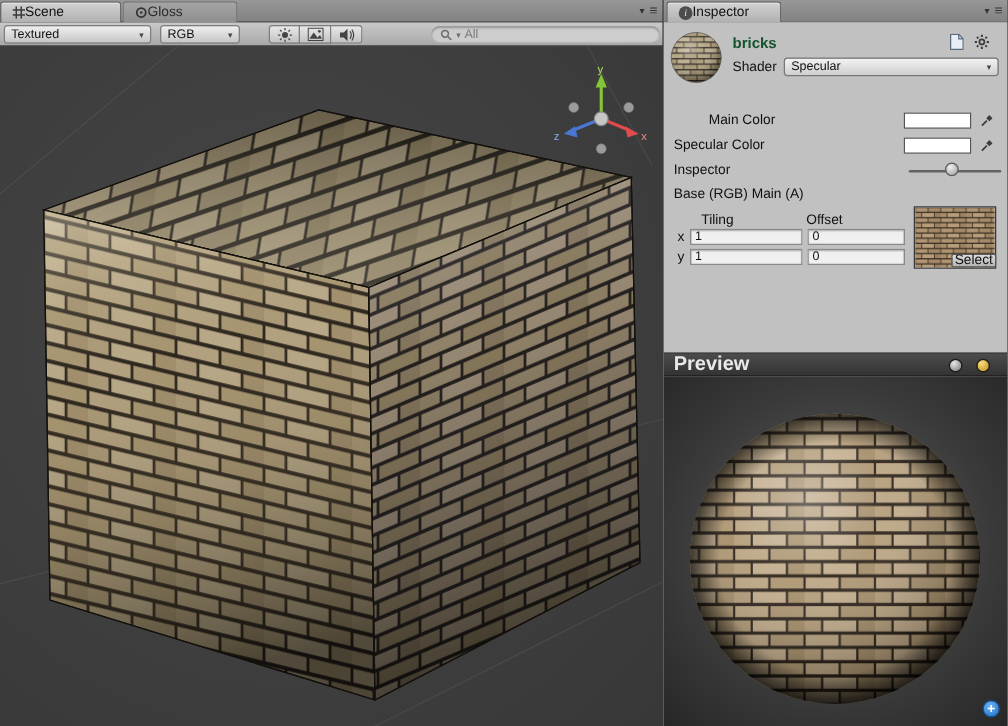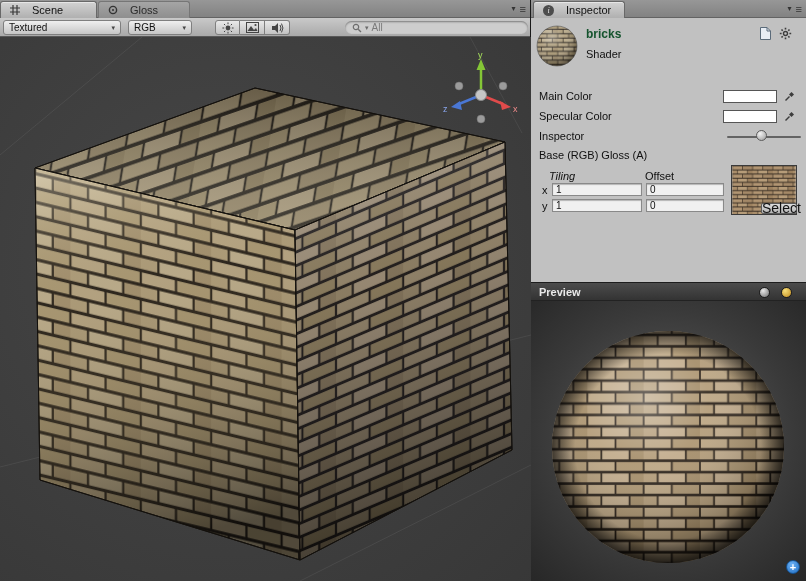--- a/index.html
+++ b/index.html
@@ -6,21 +6,21 @@
   html,body { width:806px; height:581px; overflow:hidden; }
   body { font-family:"Liberation Sans", sans-serif; background:#282828; position:relative; user-select:none; }
 
   
   #scene-pane { position:absolute; left:0; top:0; width:531px; height:581px; border-right:1px solid #181818; background:#3d3d3d; }
   #inspector-pane { position:absolute; left:531px; top:0; width:275px; height:581px; background:#c1c1c1; }
 
   
   .tabstrip { position:absolute; left:0; top:0; right:0; height:18px;
     background:linear-gradient(#979797,#828282); border-bottom:1px solid #636363; }
-  .tab { position:absolute; top:1px; height:17px; display:flex; align-items:center; gap:12px;
+  .tab { position:absolute; top:1px; height:17px; display:flex; align-items:center; gap:0;
     padding:0 9px; font-size:11px; color:#111; border-radius:3px 3px 0 0; }
   .tab.active { background:linear-gradient(#d2d2d2,#b0b0b0); border:1px solid #686868; border-bottom:none;
     box-shadow:inset 0 1px 0 #e6e6e6; }
   .tab.inactive { background:linear-gradient(#a5a5a5,#8e8e8e); border:1px solid #767676; border-bottom:none; color:#2b2b2b; }
   .strip-icons { position:absolute; right:4px; top:2px; display:flex; gap:4px; align-items:center;
     color:#333; }
   .strip-icons .car { font-size:8px; line-height:14px; }
   .strip-icons .ham { font-size:11px; line-height:14px; font-weight:bold; }
   .info-badge { width:11px; height:11px; border-radius:50%; background:#4c4c4c; color:#e8e8e8;
     font-size:8px; font-style:italic; display:flex; align-items:center; justify-content:center; font-family:"Liberation Serif",serif; }
@@ -60,27 +60,27 @@
   .dropper { position:absolute; left:252px; width:13px; height:13px; display:flex; align-items:center; justify-content:center; }
   #slider-track { position:absolute; left:196px; top:118px; width:74px; height:2px; background:#636363; border-radius:1px; }
   #slider-thumb { position:absolute; left:225px; top:112px; width:11px; height:11px; border-radius:50%;
     background:radial-gradient(circle at 35% 30%, #f2f2f2, #9a9a9a); border:1px solid #5c5c5c; }
   .col-header { position:absolute; top:152px; color:#101010; }
   .axis-label { position:absolute; left:11px; color:#101010; }
   .field { position:absolute; height:13px; background:#f0f0f0; border:1px solid #898989;
     box-shadow:inset 0 1px 1px rgba(0,0,0,.25); font-size:10px; line-height:11px; padding:0 3px; color:#111; }
   #tex-thumb { position:absolute; left:200px; top:147px; width:66px; height:50px; border:1px solid #3a3a3a; }
   #select-btn { position:absolute; left:230px; top:185px; width:36px; height:11px; background:linear-gradient(#dcdcdc,#b5b5b5);
-    border:1px solid #5a5a5a; border-radius:2px; font-size:14px; line-height:9px; text-align:center; color:#111; }
+    border:1px solid #5a5a5a; border-radius:2px; font-size:11px; line-height:9px; text-align:center; color:#111; }
 
   
   #preview-header { position:absolute; left:0; top:264px; right:0; height:19px;
     background:linear-gradient(#4c4c4c,#333333); border-top:1px solid #1d1d1d; border-bottom:1px solid #222;
     display:flex; align-items:center; }
-  #preview-title { color:#e9e9e9; font-size:11px; font-weight:bold; padding-left:8px; }
+  #preview-title { color:#e9e9e9; font-size:16px; font-weight:bold; padding-left:8px; }
   .pv-btn { position:absolute; top:4px; width:11px; height:11px; border-radius:50%; border:1px solid #1c1c1c; }
   #pv-btn-model { right:36px; background:radial-gradient(circle at 35% 30%, #e8e8e8, #6e6e6e); }
   #pv-btn-light { right:14px; background:radial-gradient(circle at 35% 30%, #f7df7a, #c08a1c); }
   #preview-body { position:absolute; left:0; top:283px; right:0; bottom:0;
     background:radial-gradient(circle at 50% 48%, #616161, #3a3a3a 62%, #272727 100%); }
   #add-btn { position:absolute; right:6px; bottom:7px; width:14px; height:14px; border-radius:50%;
     background:radial-gradient(circle at 40% 30%, #6db2f5, #1f6ec4); color:#fff; font-size:11px;
     line-height:13px; text-align:center; font-weight:bold; border:1px solid #15518f; }
 </style>
 </head>
@@ -267,36 +267,40 @@
           <stop offset="0.4" stop-color="#ffffff" stop-opacity="0.05"></stop>
           <stop offset="0.8" stop-color="#000000" stop-opacity="0.3"></stop>
           <stop offset="1" stop-color="#000000" stop-opacity="0.65"></stop>
         </radialGradient>
       </defs>
       <circle cx="21" cy="21" r="20" fill="url(#patBall)"></circle>
       <circle cx="21" cy="21" r="20" fill="url(#ballShade)" stroke="#555" stroke-width="0.6"></circle>
     </svg>
     <div id="mat-name">bricks</div>
     <div id="shader-label">Shader</div>
+    <div id="shader-dd">
+      <span>Specular</span>
+      <span class="chev">▾</span>
+    </div>
     <div class="hdr-ico" style="right:34px;">
       <svg width="11" height="13" viewBox="0 0 11 13">
         <path d="M0.5,0.5 H7 L10.5,4 V12.5 H0.5 Z" fill="#e8eef5" stroke="#5b6b7a"></path>
         <path d="M7,0.5 V4 H10.5" fill="none" stroke="#5b6b7a"></path>
       </svg>
     </div>
     <div class="hdr-ico" style="right:14px;">
       <svg width="13" height="13" viewBox="0 0 13 13">
         <circle cx="6.5" cy="6.5" r="2" fill="none" stroke="#3d3d3d" stroke-width="1.4"></circle>
         <g stroke="#3d3d3d" stroke-width="1.6">
           <path d="M6.5,0.8 V2.6 M6.5,10.4 V12.2 M0.8,6.5 H2.6 M10.4,6.5 H12.2 M2.5,2.5 L3.7,3.7 M9.3,9.3 L10.5,10.5 M10.5,2.5 L9.3,3.7 M3.7,9.3 L2.5,10.5"></path>
         </g>
       </svg>
     </div>
 
-    <div class="prop-label" style="top:72px;">Main Color</div>
+    <div class="prop-label" style="top:72px;margin-left:28px;">Main Color</div>
     <div class="swatch" style="top:72px;"></div>
     <div class="dropper" style="top:72px;">
       <svg width="11" height="11" viewBox="0 0 11 11">
         <path d="M1.5,9.5 L5.5,5.5" stroke="#3d3d3d" stroke-width="1.4" fill="none"></path>
         <path d="M5,3.5 L7.5,1 L10,3.5 L7.5,6 Z" fill="#3d3d3d"></path>
       </svg>
     </div>
 
     <div class="prop-label" style="top:92px;">Specular Color</div>
     <div class="swatch" style="top:92px;"></div>
@@ -304,23 +308,23 @@
       <svg width="11" height="11" viewBox="0 0 11 11">
         <path d="M1.5,9.5 L5.5,5.5" stroke="#3d3d3d" stroke-width="1.4" fill="none"></path>
         <path d="M5,3.5 L7.5,1 L10,3.5 L7.5,6 Z" fill="#3d3d3d"></path>
       </svg>
     </div>
 
     <div class="prop-label" style="top:112px;">Inspector</div>
     <div id="slider-track"></div>
     <div id="slider-thumb"></div>
 
-    <div class="prop-label" style="top:131px;">Base (RGB) Gloss (A)</div>
-
-    <div class="col-header" style="left:18px;font-style:italic;">Tiling</div>
+    <div class="prop-label" style="top:131px;">Base (RGB) Main (A)</div>
+
+    <div class="col-header" style="left:30px;">Tiling</div>
     <div class="col-header" style="left:114px;">Offset</div>
 
     <div class="axis-label" style="top:166px;">x</div>
     <div class="field" style="left:21px; top:165px; width:90px;">1</div>
     <div class="field" style="left:115px; top:165px; width:78px;">0</div>
 
     <div class="axis-label" style="top:182px;">y</div>
     <div class="field" style="left:21px; top:181px; width:90px;">1</div>
     <div class="field" style="left:115px; top:181px; width:78px;">0</div>
 

